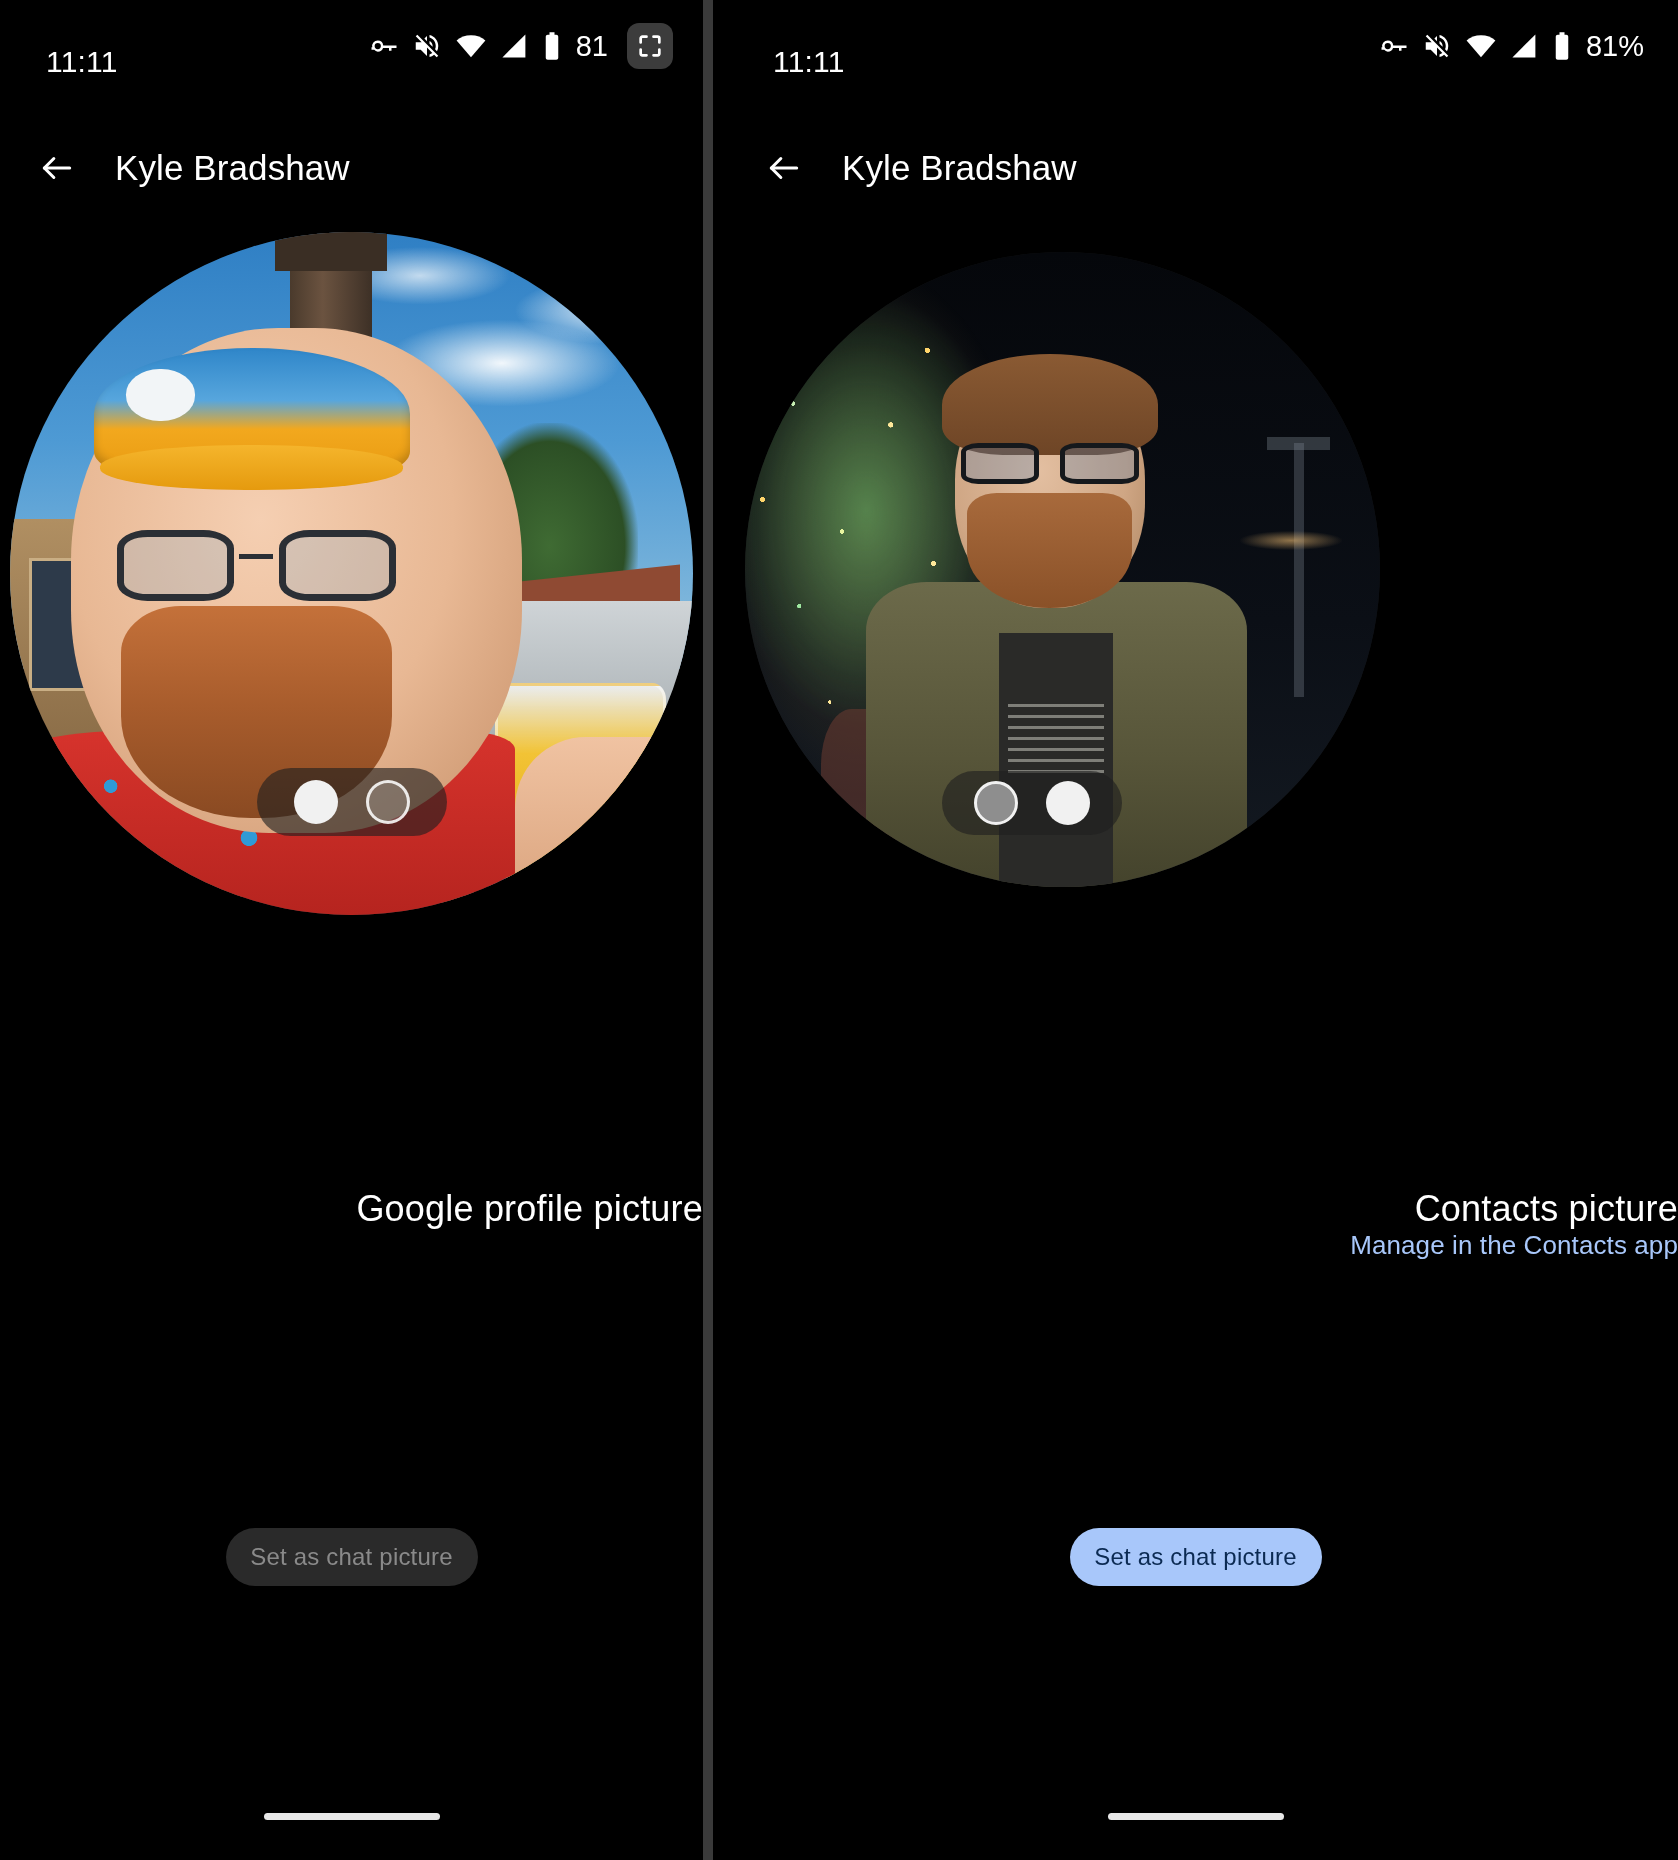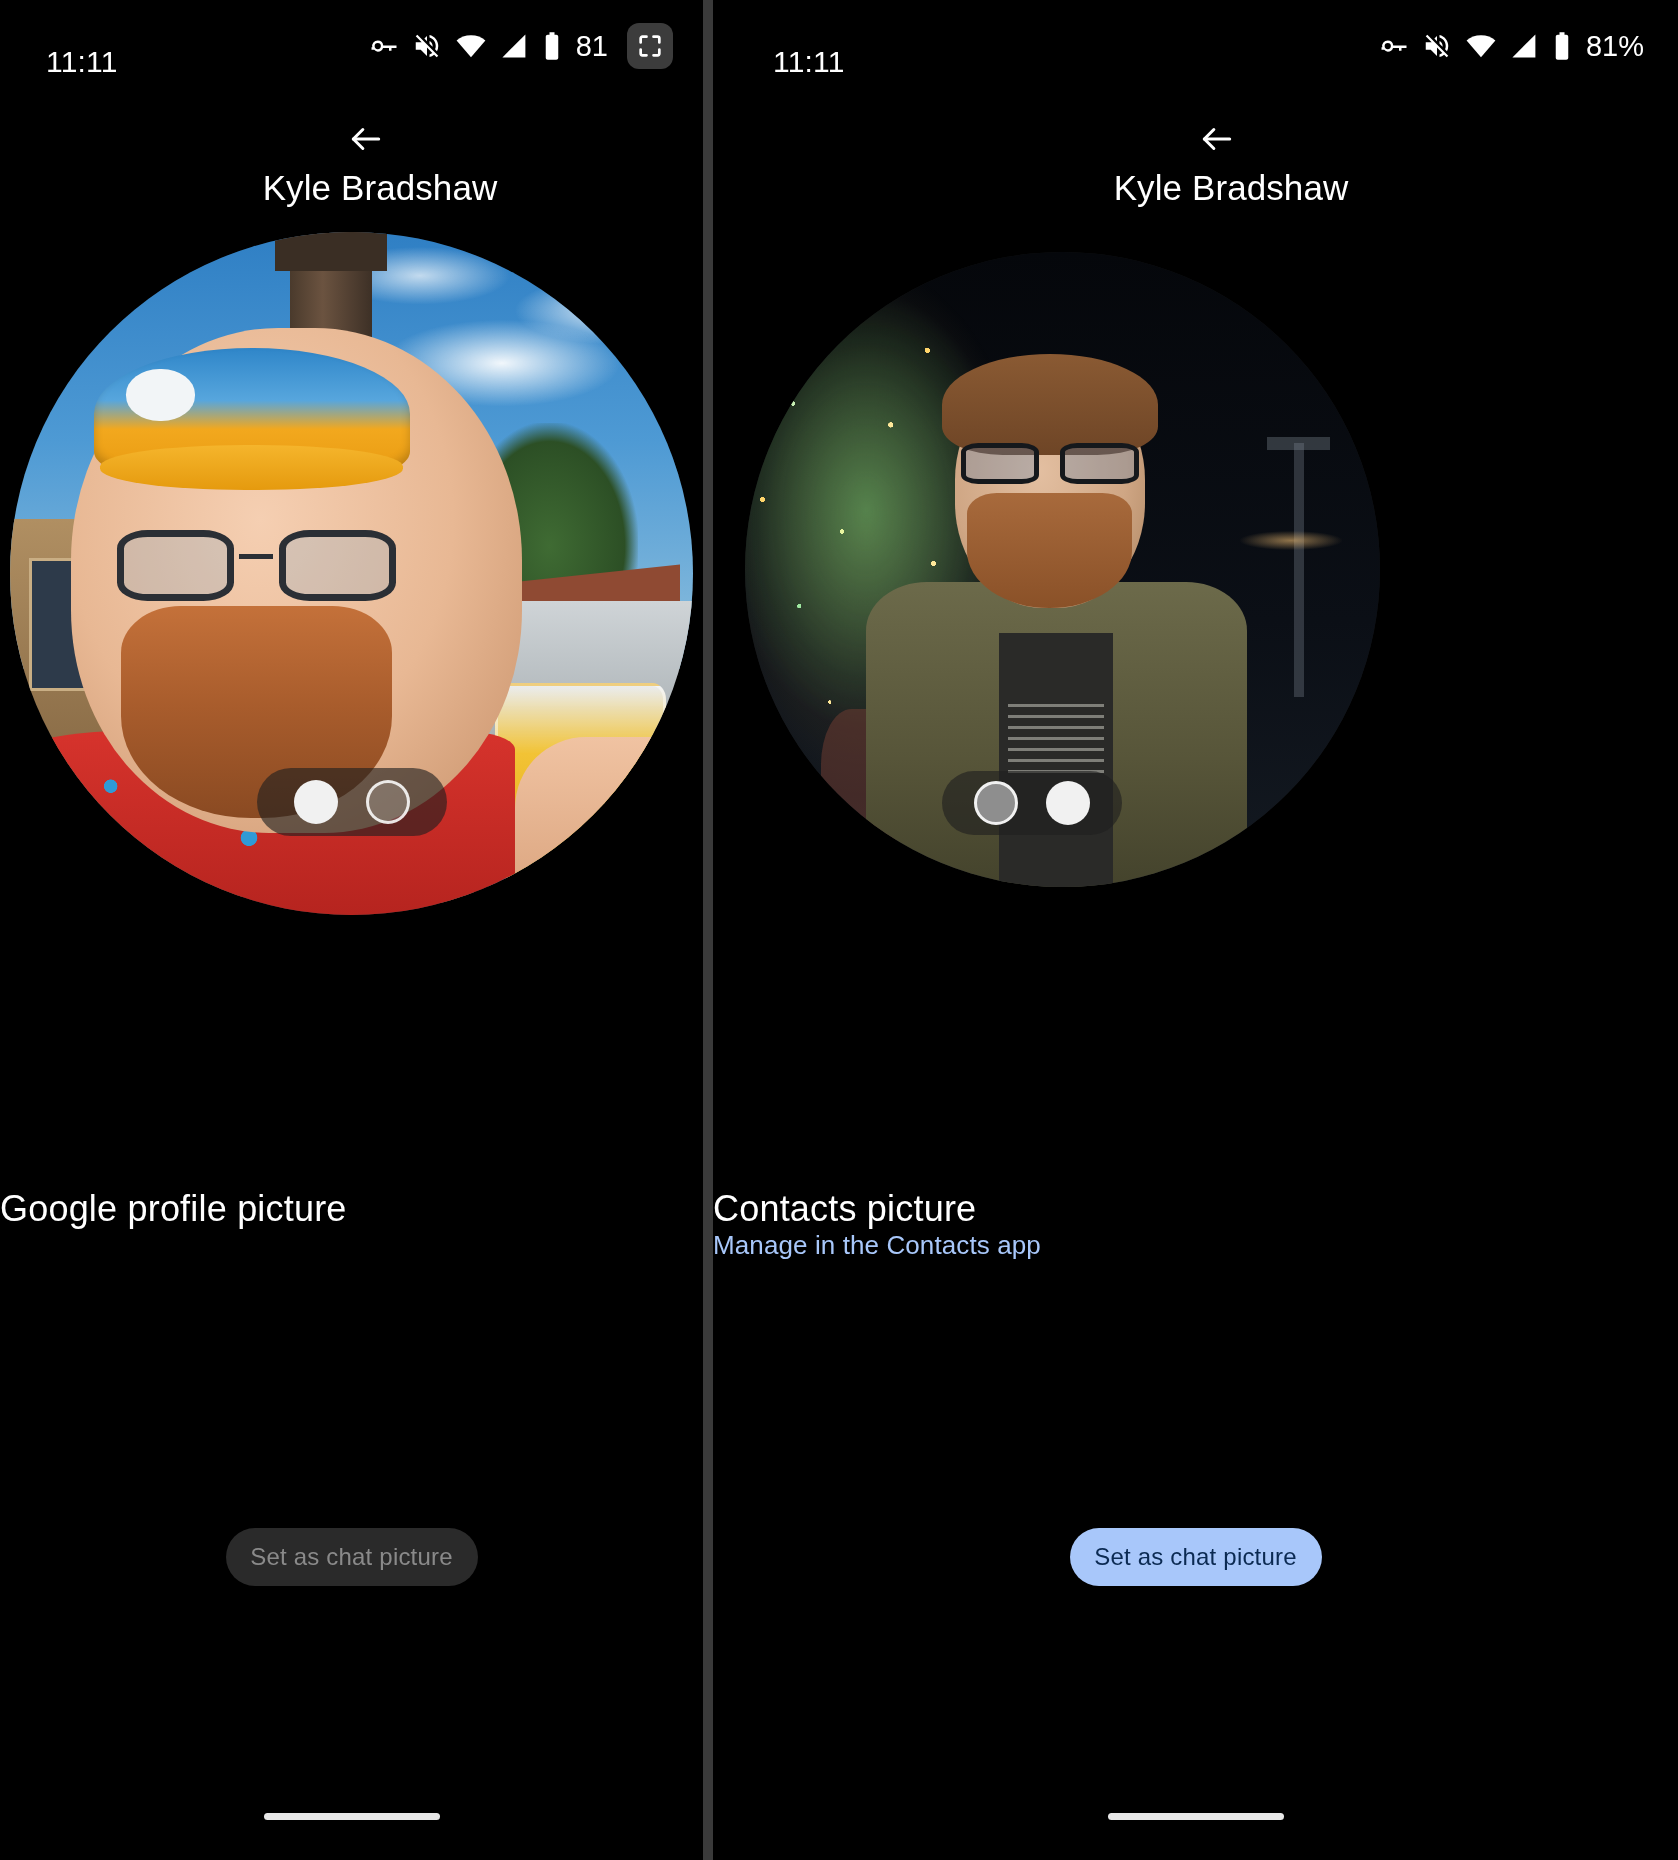--- a/index.html
+++ b/index.html
@@ -25,22 +25,22 @@
   .sysicons svg { display: block; }
   .batt-pct { color: #fff; font-size: 29px; font-weight: 500; margin-left: 1px; }
   .screenshot-btn {
     width: 46px; height: 46px; border-radius: 12px;
     background: #3c3c3c; display: flex; align-items: center; justify-content: center;
     margin-left: 6px;
   }
 
   
   .appbar {
-    position: absolute; top: 110px; left: 0; right: 0; height: 84px;
-    display: flex; align-items: center; flex-direction: column;
+    position: absolute; top: 126px; left: 0; right: 0; height: 84px;
+    display: flex; align-items: center;
   }
   .panel.left  .appbar { padding-left: 28px; }
   .panel.right .appbar { padding-left: 736px; }
   .back-btn {
     width: 58px; height: 58px; display: flex; align-items: center; justify-content: center;
     flex: 0 0 58px;
   }
   .appbar-title {
     color: #fff; font-size: 35px; margin-left: 29px; white-space: nowrap;
     font-weight: 400; letter-spacing: .1px;
@@ -249,21 +249,21 @@
   }
   .panel.left  .dots { left: 50%; transform: translateX(-50%); top: 768px; width: 190px; height: 68px; }
   .panel.right .dots { left: 736px; transform: none; top: 771px; width: 180px; height: 64px;
                        margin-left: 0; }
   .dot { width: 44px; height: 44px; border-radius: 50%; }
   .dot.filled-white { background: #f1f1f1; }
   .dot.hollow { background: rgba(255,255,255,.18); border: 3px solid rgba(255,255,255,.85); }
   .dot.filled-gray { background: #8e8e8e; border: 3px solid #f1f1f1; }
 
   
-  .caption { position: absolute; left: 0; right: 0; text-align: left; }
+  .caption { position: absolute; left: 0; right: 0; text-align: right; }
   .panel.left  .caption { top: 1188px; }
   .panel.right .caption { top: 1188px; left: 736px; right: 0; width: 655px; }
   .caption-title { color: #fff; font-size: 36px; font-weight: 400; letter-spacing: .2px; }
   .caption-link {
     display: inline-block; margin-top: 0;
     color: #a8c7fa; font-size: 26px; font-weight: 500; letter-spacing: .1px;
   }
 
   
   .cta {

